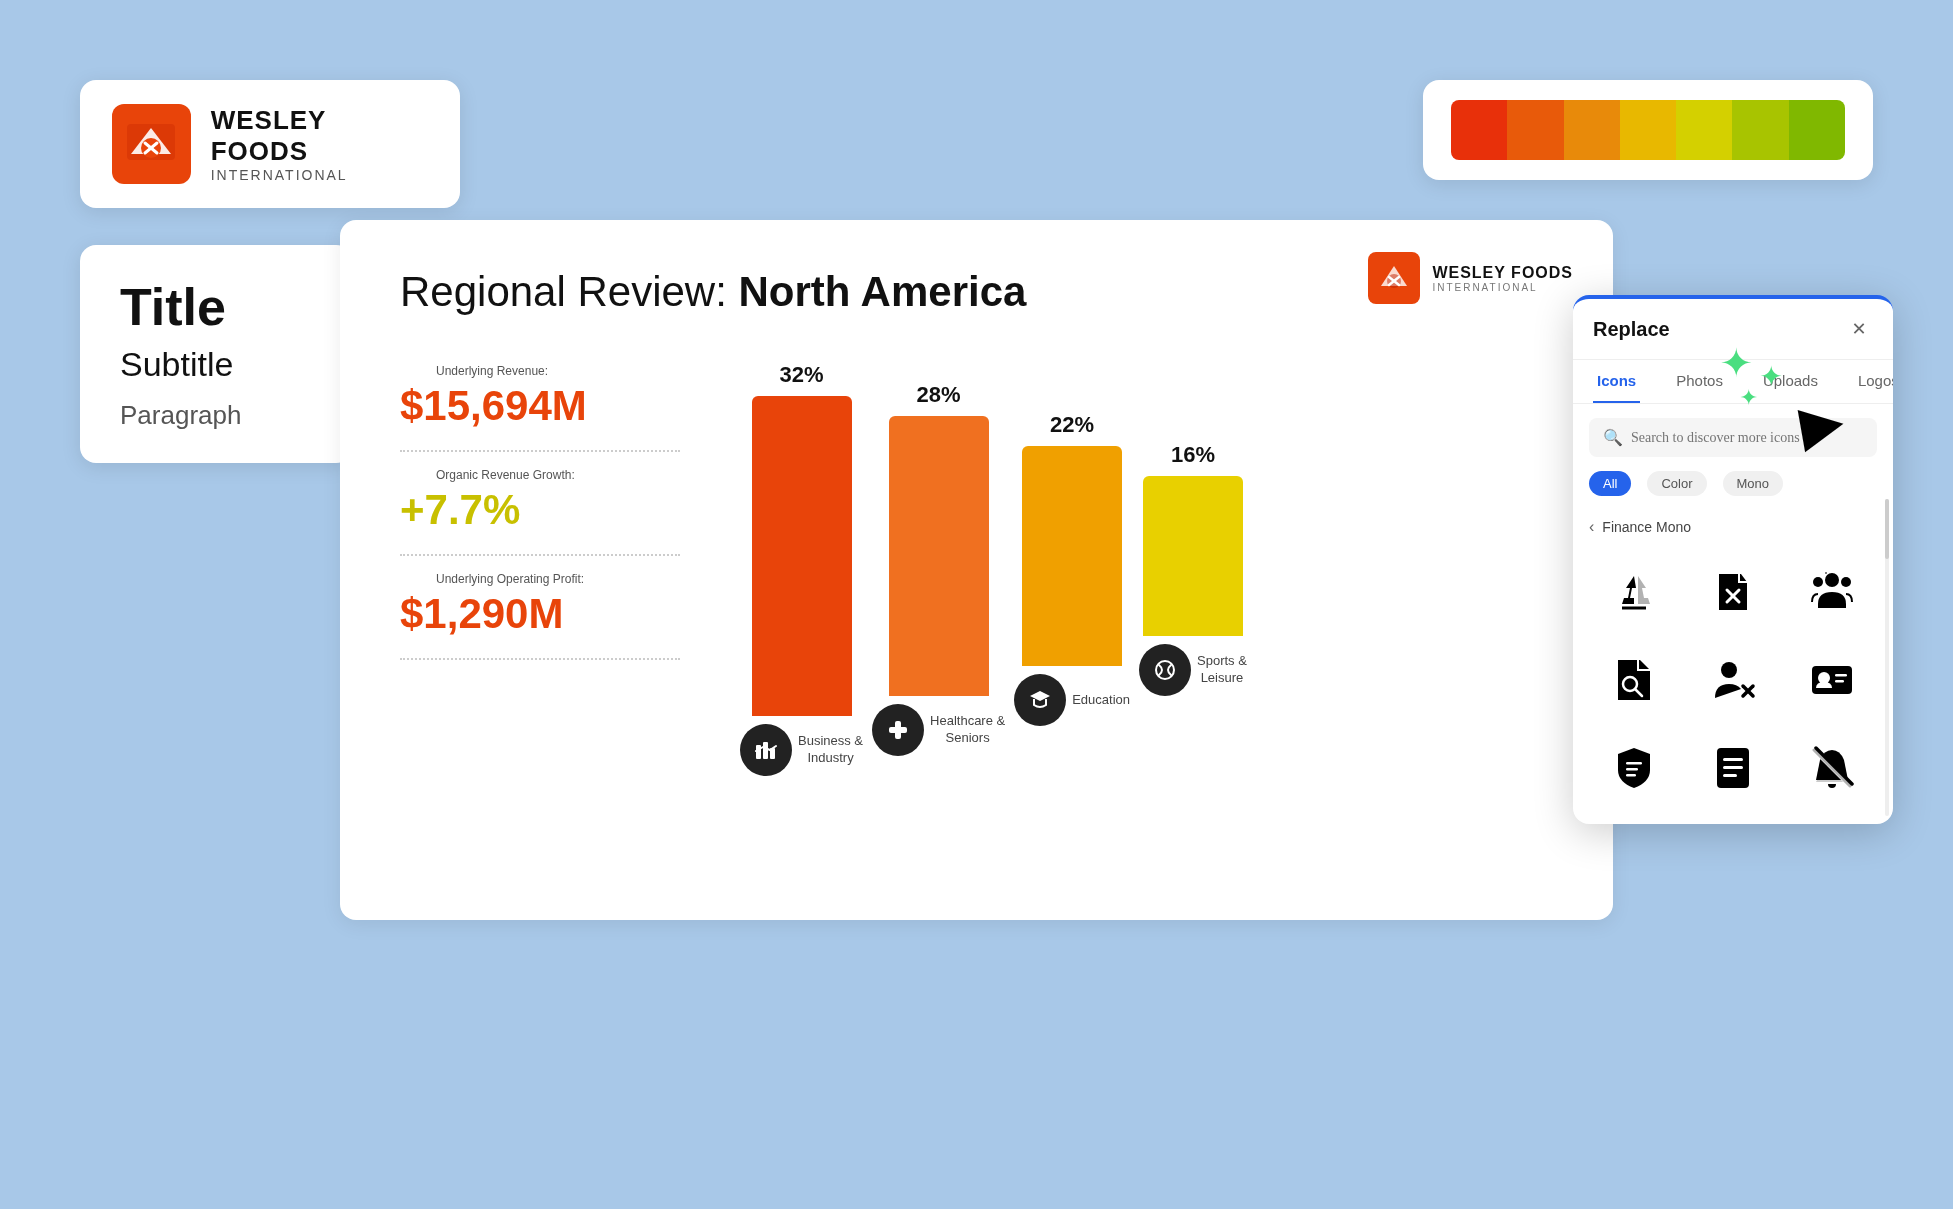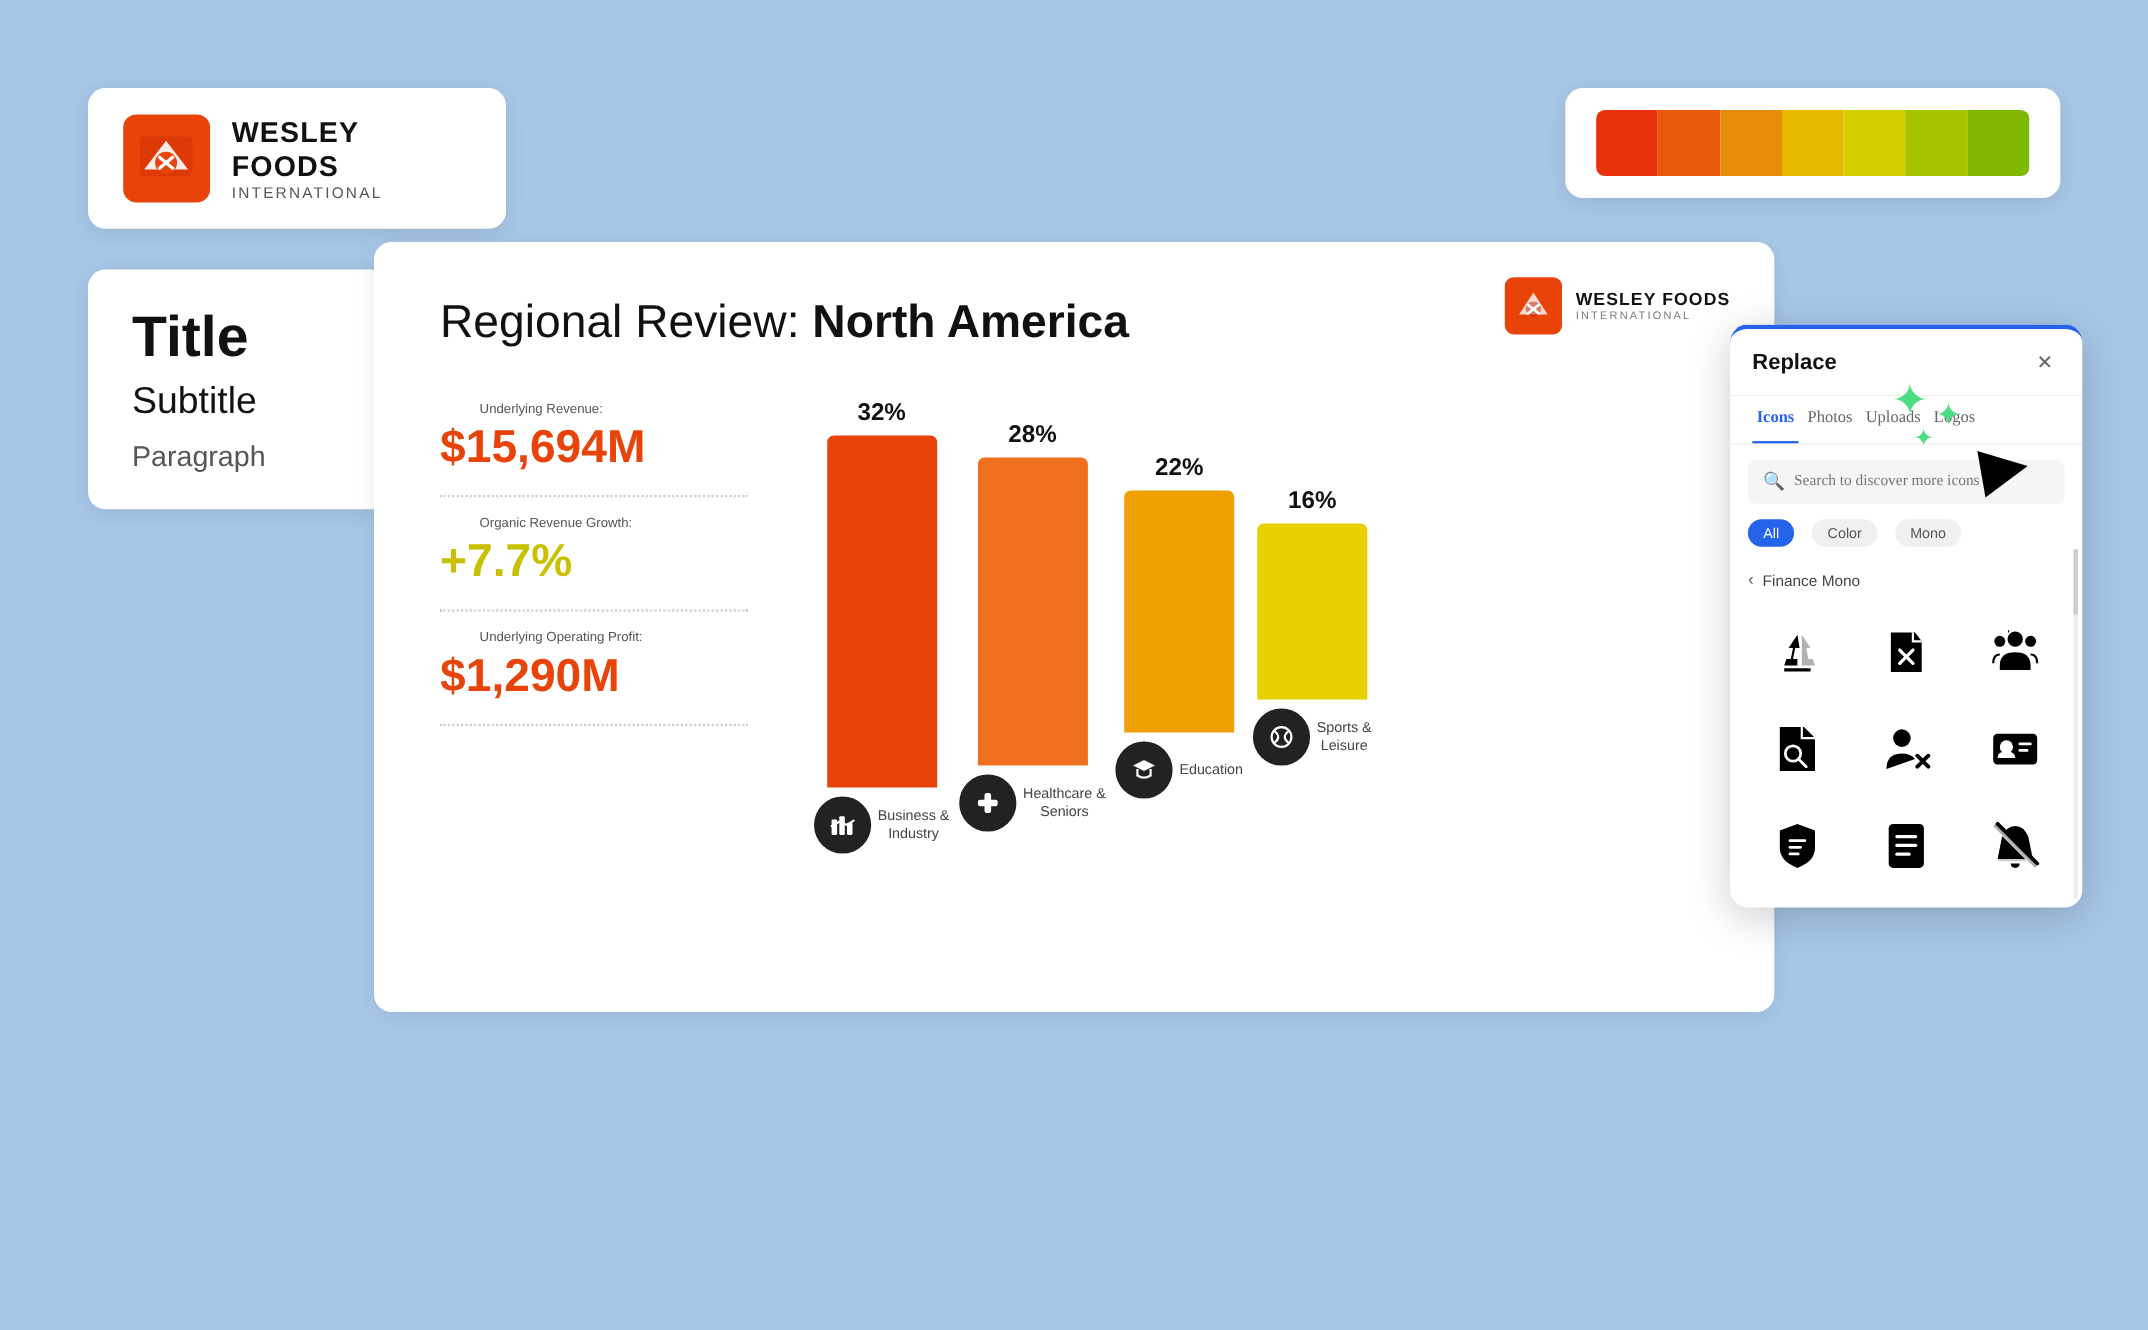--- a/index.html
+++ b/index.html
@@ -241,22 +241,21 @@
       justify-content: center;
       cursor: pointer;
       color: #666;
       font-size: 18px;
     }
 
     .panel-tabs {
       display: flex;
       padding: 0 20px;
       border-bottom: 1px solid #eee;
-      gap: 4px;
-      font-family: Liberation Serif, serif;
+      gap: 32px;
     }
     .panel-tab {
       padding: 12px 4px;
       font-size: 15px;
       color: #666;
       cursor: pointer;
       border-bottom: 2px solid transparent;
     }
     .panel-tab.active {
       color: #2563eb;

